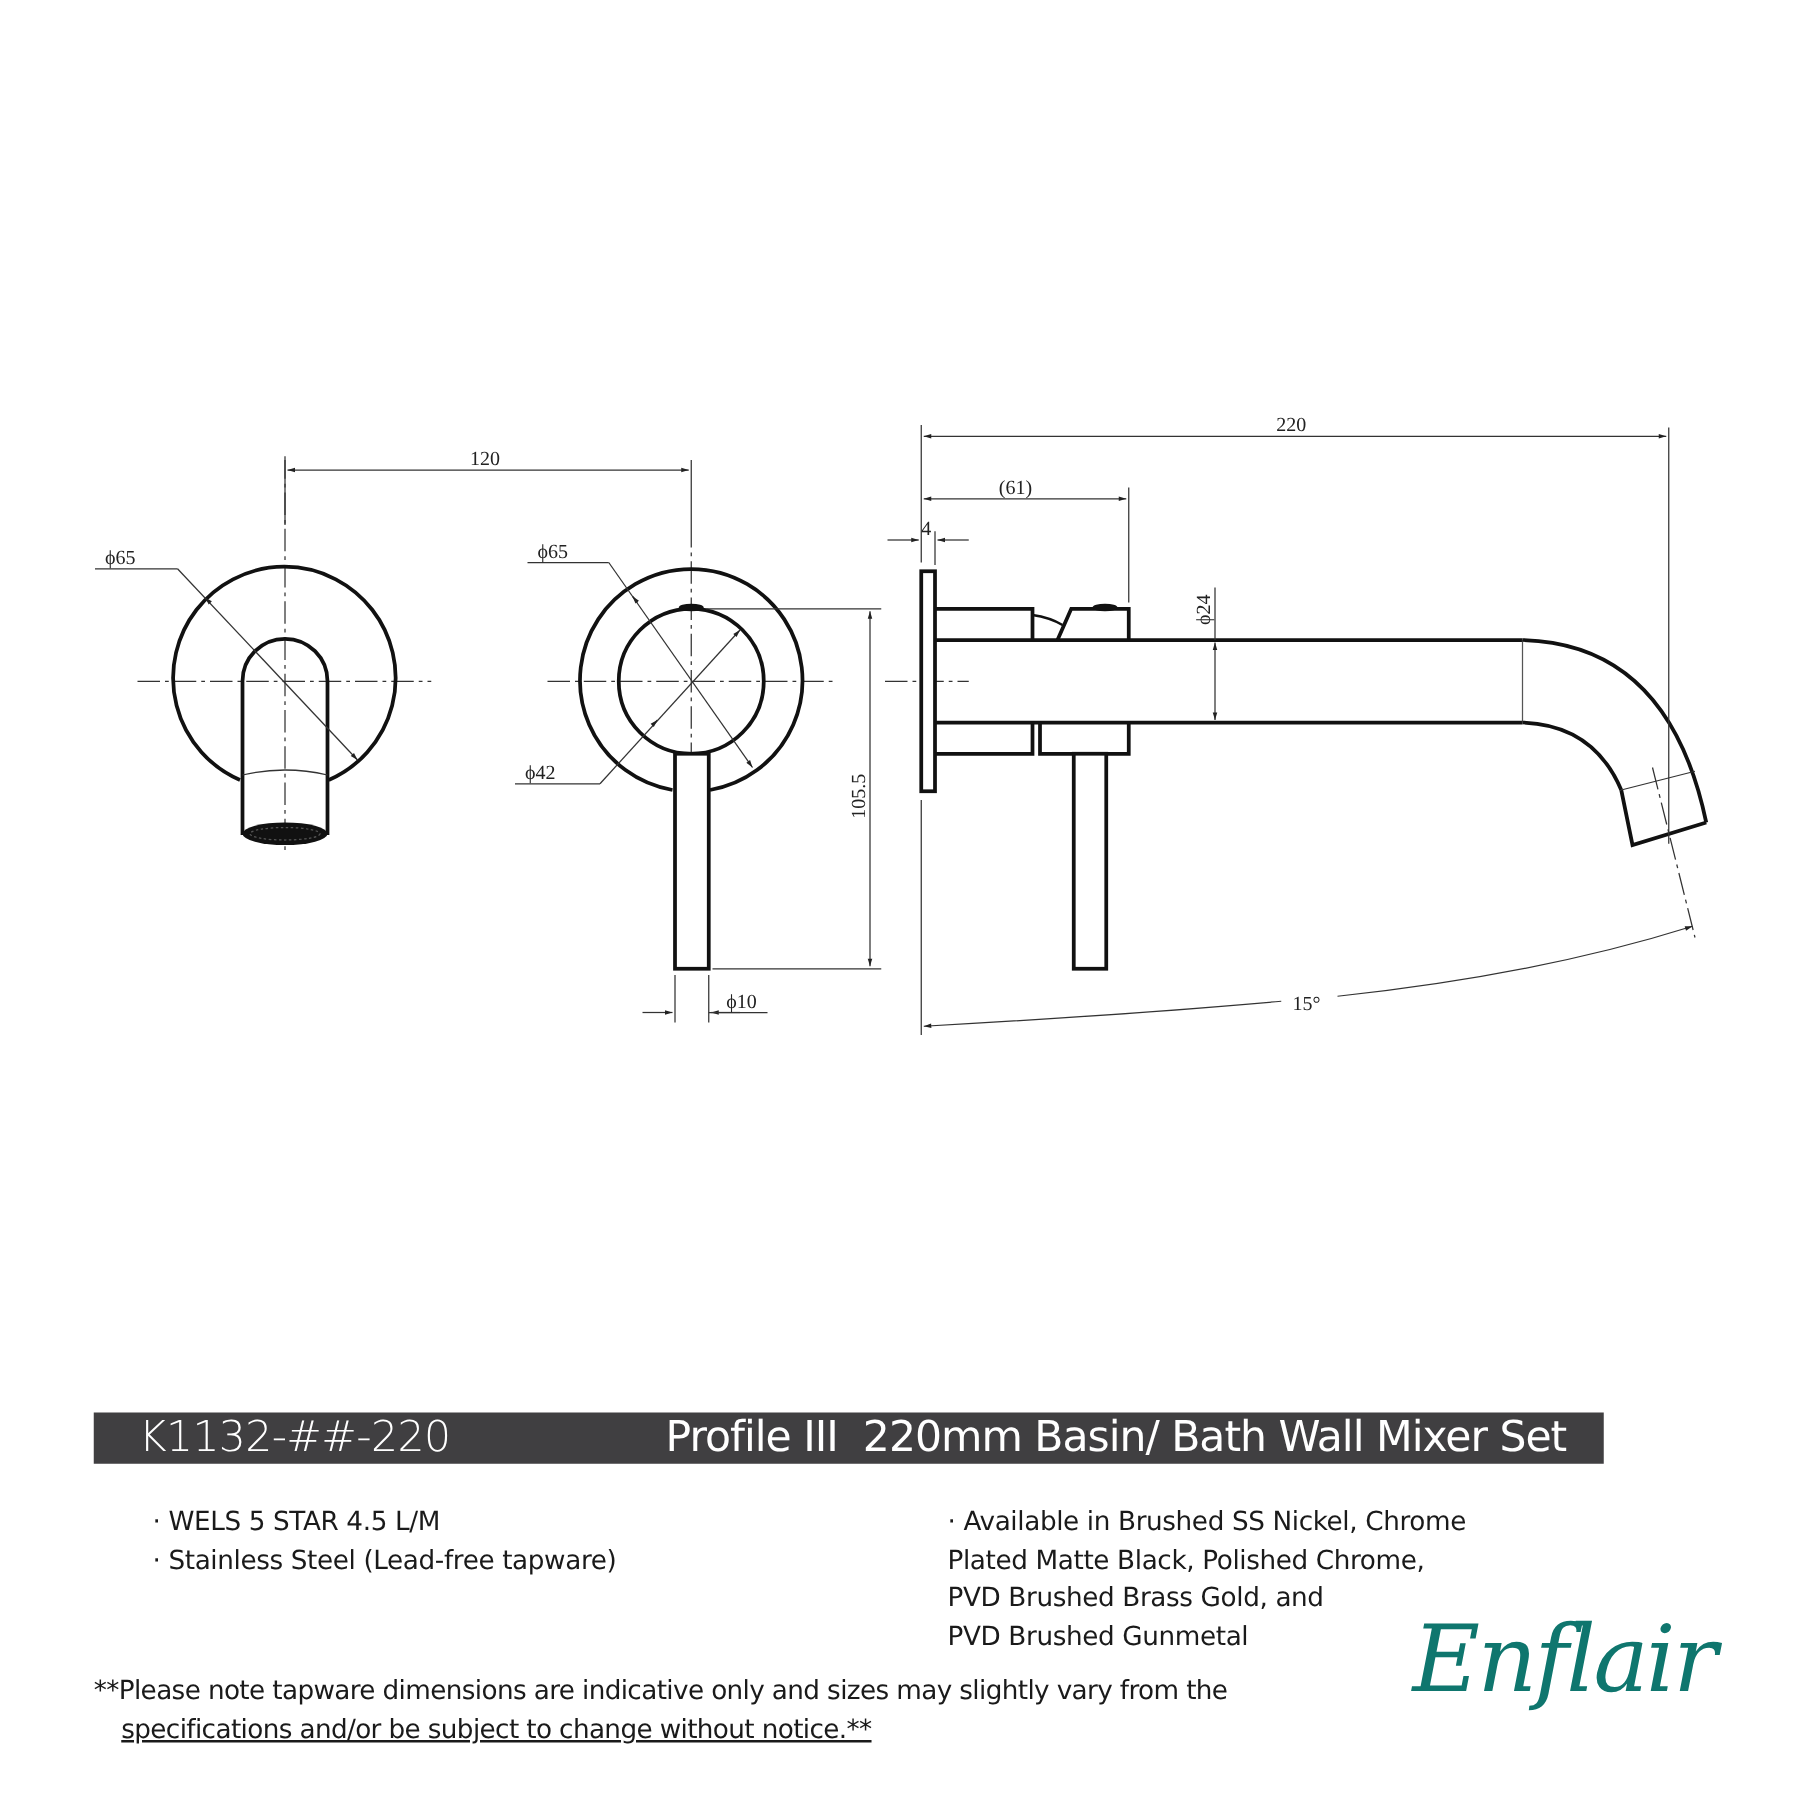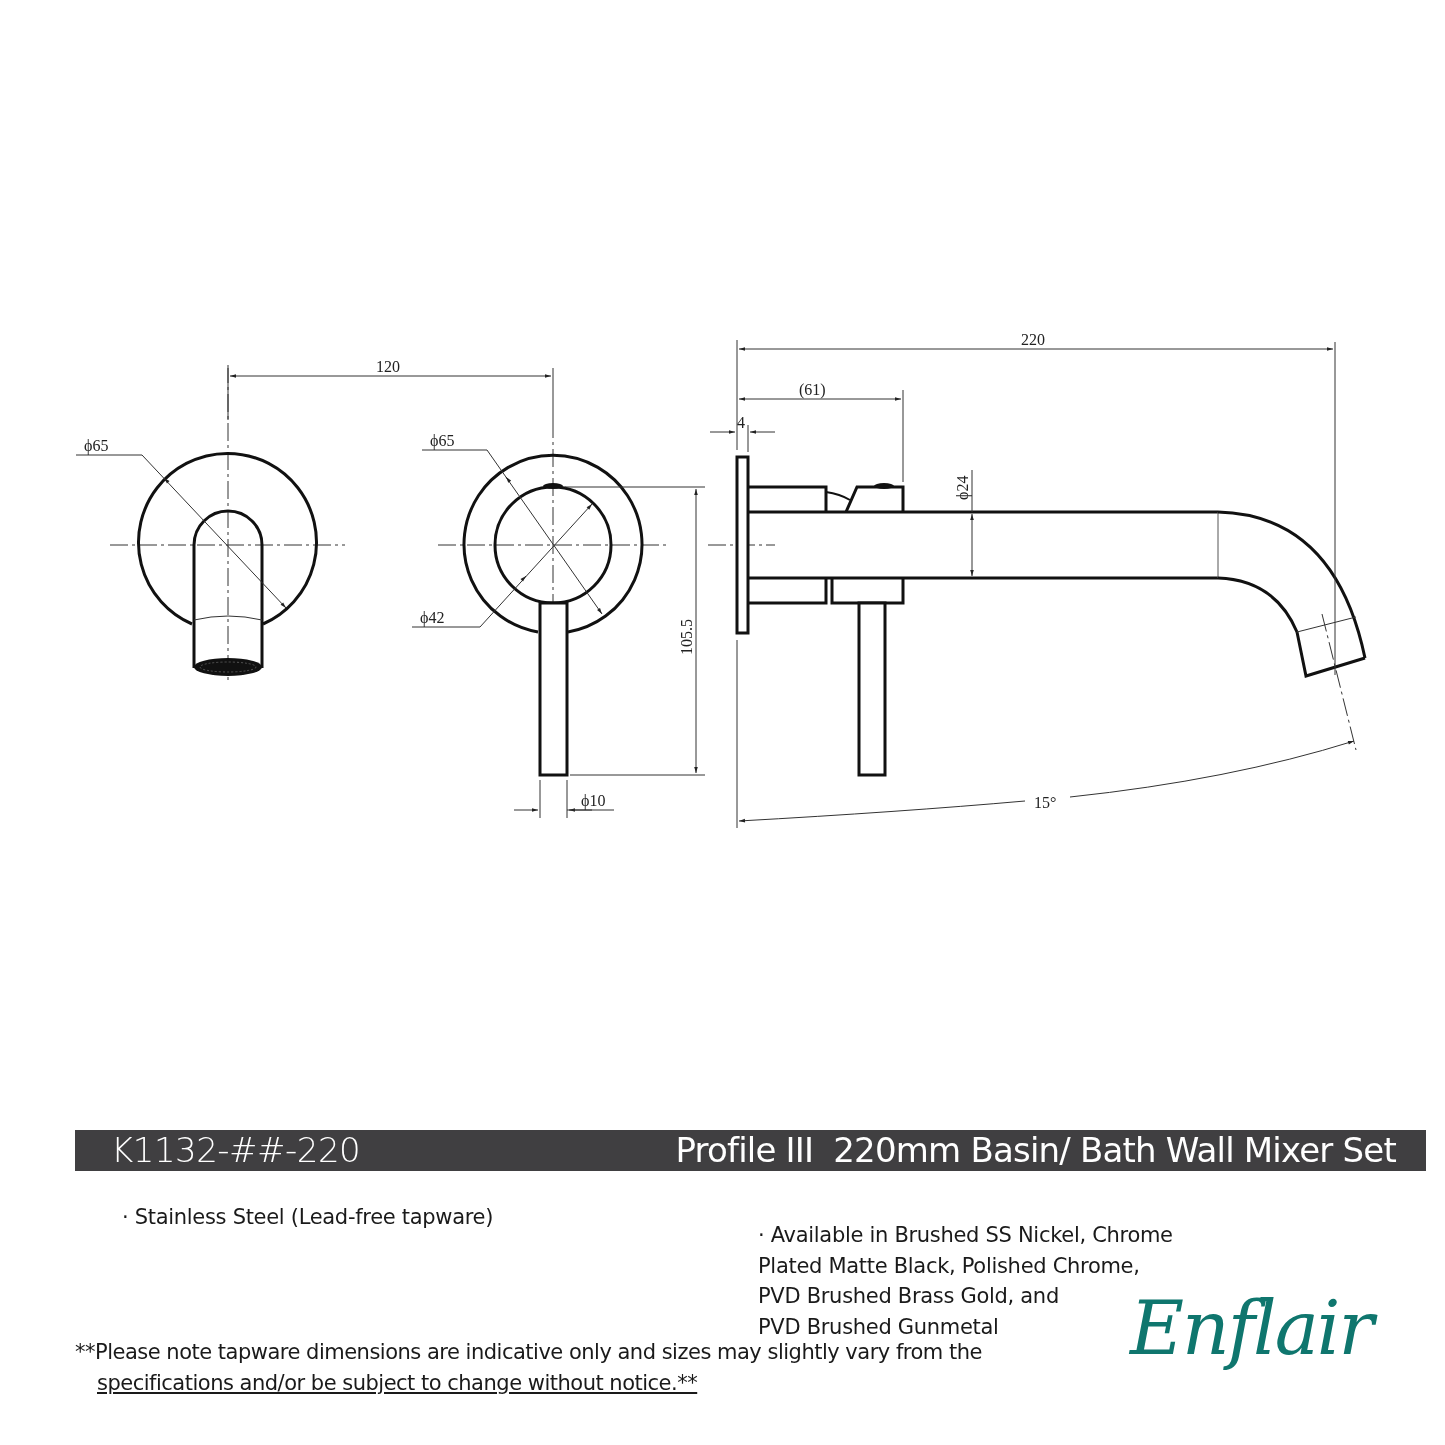--- a/index.html
+++ b/index.html
@@ -1,23 +1,23 @@
 <!DOCTYPE html>
 <html><head>
   <meta charset="utf-8">
   <style>
     html, body { margin: 0; padding: 0; background: #ffffff; }
     body { width: 1445px; height: 1445px; position: relative; overflow: hidden; font-family: "DejaVu Sans", sans-serif; color: #1a1a1a; }
     #drawing { position: absolute; left: 0; top: 0; width: 1445px; height: 1000px; }
     .dim-text { font-family: "Liberation Serif", serif; font-size: 16px; fill: #222; }
-    .title-bar { position: absolute; left: 75px; top: 1130px; width: 1351px; height: 41px; background: #403f41; color: #ffffff; }
+    .title-bar { position: absolute; left: 75px; top: 1130px; width: 1208px; height: 41px; background: #403f41; color: #ffffff; }
     .title-code { position: absolute; left: 36px; top: 0px; font-size: 34px; line-height: 41px; font-family: "DejaVu Sans", sans-serif; letter-spacing: -0.5px; font-weight: 300; }
     .title-name { position: absolute; right: 30px; top: 0px; font-size: 34px; line-height: 41px; font-family: "DejaVu Sans", sans-serif; letter-spacing: -0.8px; }
     .features-left { position: absolute; left: 122px; top: 1202px; font-size: 21px; line-height: 30.5px; letter-spacing: -0.3px; }
-    .features-right { position: absolute; left: 758px; top: 1202px; font-size: 21px; line-height: 30.5px; letter-spacing: -0.3px; margin-top: 18px; }
+    .features-right { position: absolute; left: 758px; top: 1202px; font-size: 21px; line-height: 30.5px; letter-spacing: -0.3px; }
     .line { white-space: nowrap; }
     .disclaimer { position: absolute; left: 75px; top: 1337px; font-size: 21px; line-height: 31px; letter-spacing: -0.5px; }
     .disclaimer .l2 { padding-left: 22px; text-decoration: underline; }
     .logo { position: absolute; left: 1130px; top: 1285px; font-family: "DejaVu Serif", serif; font-style: italic; font-size: 74px; color: #0f766e; letter-spacing: -2px; }
   </style>
 </head>
 <body>
 
 <svg id="drawing" viewBox="0 0 1445 1000" xmlns="http://www.w3.org/2000/svg">
   <defs>
@@ -137,20 +137,21 @@
     <text class="dim-text" x="1034" y="808">15°</text>
   </g>
 </svg>
 
 <div class="title-bar">
   <span class="title-code">K1132-##-220</span>
   <span class="title-name" style="white-space: pre;">Profile III  220mm Basin/ Bath Wall Mixer Set</span>
 </div>
 
 <div class="features-left">
+  <div class="line">· WELS 5 STAR 4.5 L/M</div>
   <div class="line">· Stainless Steel (Lead-free tapware)</div>
 </div>
 
 <div class="features-right">
   <div class="line">· Available in Brushed SS Nickel, Chrome</div>
   <div class="line">Plated Matte Black, Polished Chrome,</div>
   <div class="line">PVD Brushed Brass Gold, and</div>
   <div class="line">PVD Brushed Gunmetal</div>
 </div>
 

